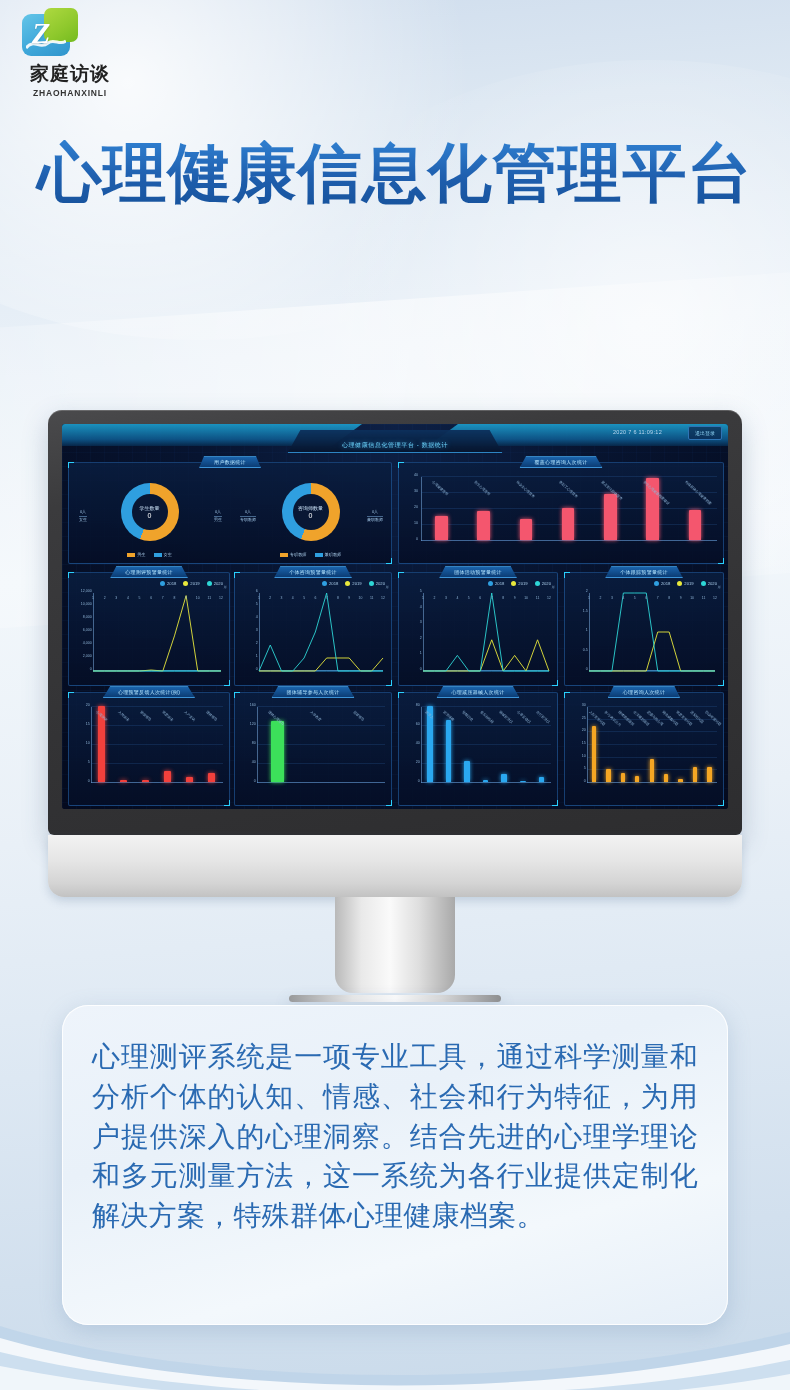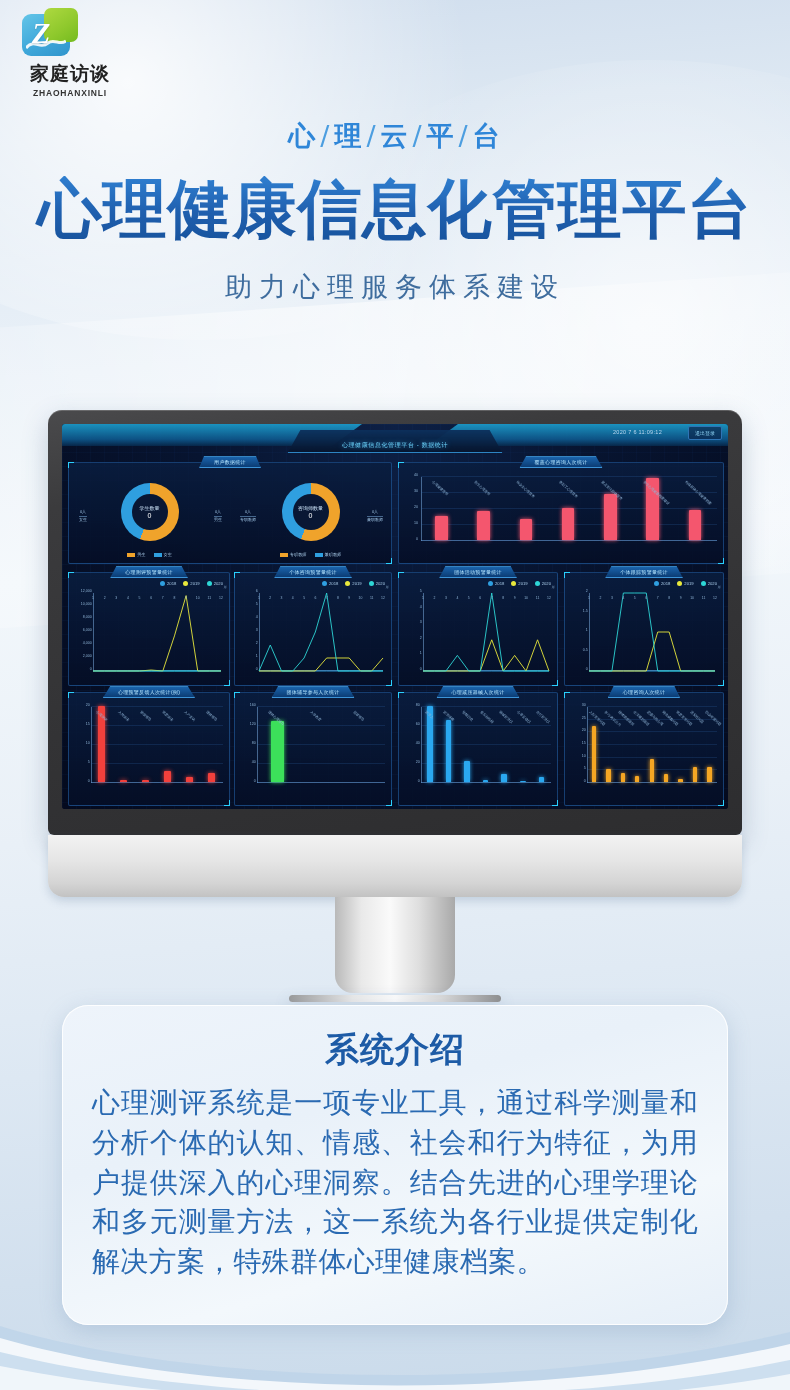--- a/index.html
+++ b/index.html
@@ -144,23 +144,21 @@
     <svg class="wv" viewBox="0 0 40 16">
       <path d="M0,12 C8,2 14,14 22,7 C28,2 34,10 40,5" stroke="#ffffff" stroke-width="3" fill="none" opacity=".9"></path>
     </svg>
     <div class="z">Z</div>
   </div>
   <div class="logo-cn">家庭访谈</div>
   <div class="logo-en">ZHAOHANXINLI</div>
 </div>
 
 <div class="hero">
-  <div class="hero-kicker" id="kicker"><span>心</span><span class="sl">/</span><span>理</span><span class="sl">/</span><span>云</span><span class="sl">/</span><span>平</span><span class="sl">/</span><span>台</span></div>
   <div class="hero-title">心理健康信息化管理平台</div>
-  <div class="hero-sub">助力心理服务体系建设</div>
 </div>
 
 <div class="monitor">
   <div class="bezel">
     <div class="screen">
       <div class="dash">
         <div class="dash-grid"></div>
 
         <div class="dash-head">
           <div class="band l"></div>
@@ -504,21 +502,20 @@
           </div>
       </div>
     </div>
   </div>
   <div class="chin"></div>
   <div class="neck"></div>
   <div class="footbar"></div>
 </div>
 
 <div class="intro">
-  <h2>系统介绍</h2>
   <p>心理测评系统是一项专业工具，通过科学测量和分析个体的认知、情感、社会和行为特征，为用户提供深入的心理洞察。结合先进的心理学理论和多元测量方法，这一系统为各行业提供定制化解决方案，特殊群体心理健康档案。</p>
 </div>
 
 <div class="waves">
   <svg width="790" height="110" viewBox="0 0 790 110" preserveAspectRatio="none">
     <path d="M0,46 C190,104 520,116 790,52 L790,110 L0,110 Z" fill="#bcd3e8" opacity=".75"></path>
     <path d="M0,58 C200,116 530,124 790,64 L790,110 L0,110 Z" fill="#ffffff" opacity=".8"></path>
     <path d="M0,72 C210,124 540,132 790,80 L790,110 L0,110 Z" fill="#c6daec" opacity=".85"></path>
     <path d="M0,86 C220,130 545,138 790,94 L790,110 L0,110 Z" fill="#ffffff" opacity=".7"></path>
   </svg>

